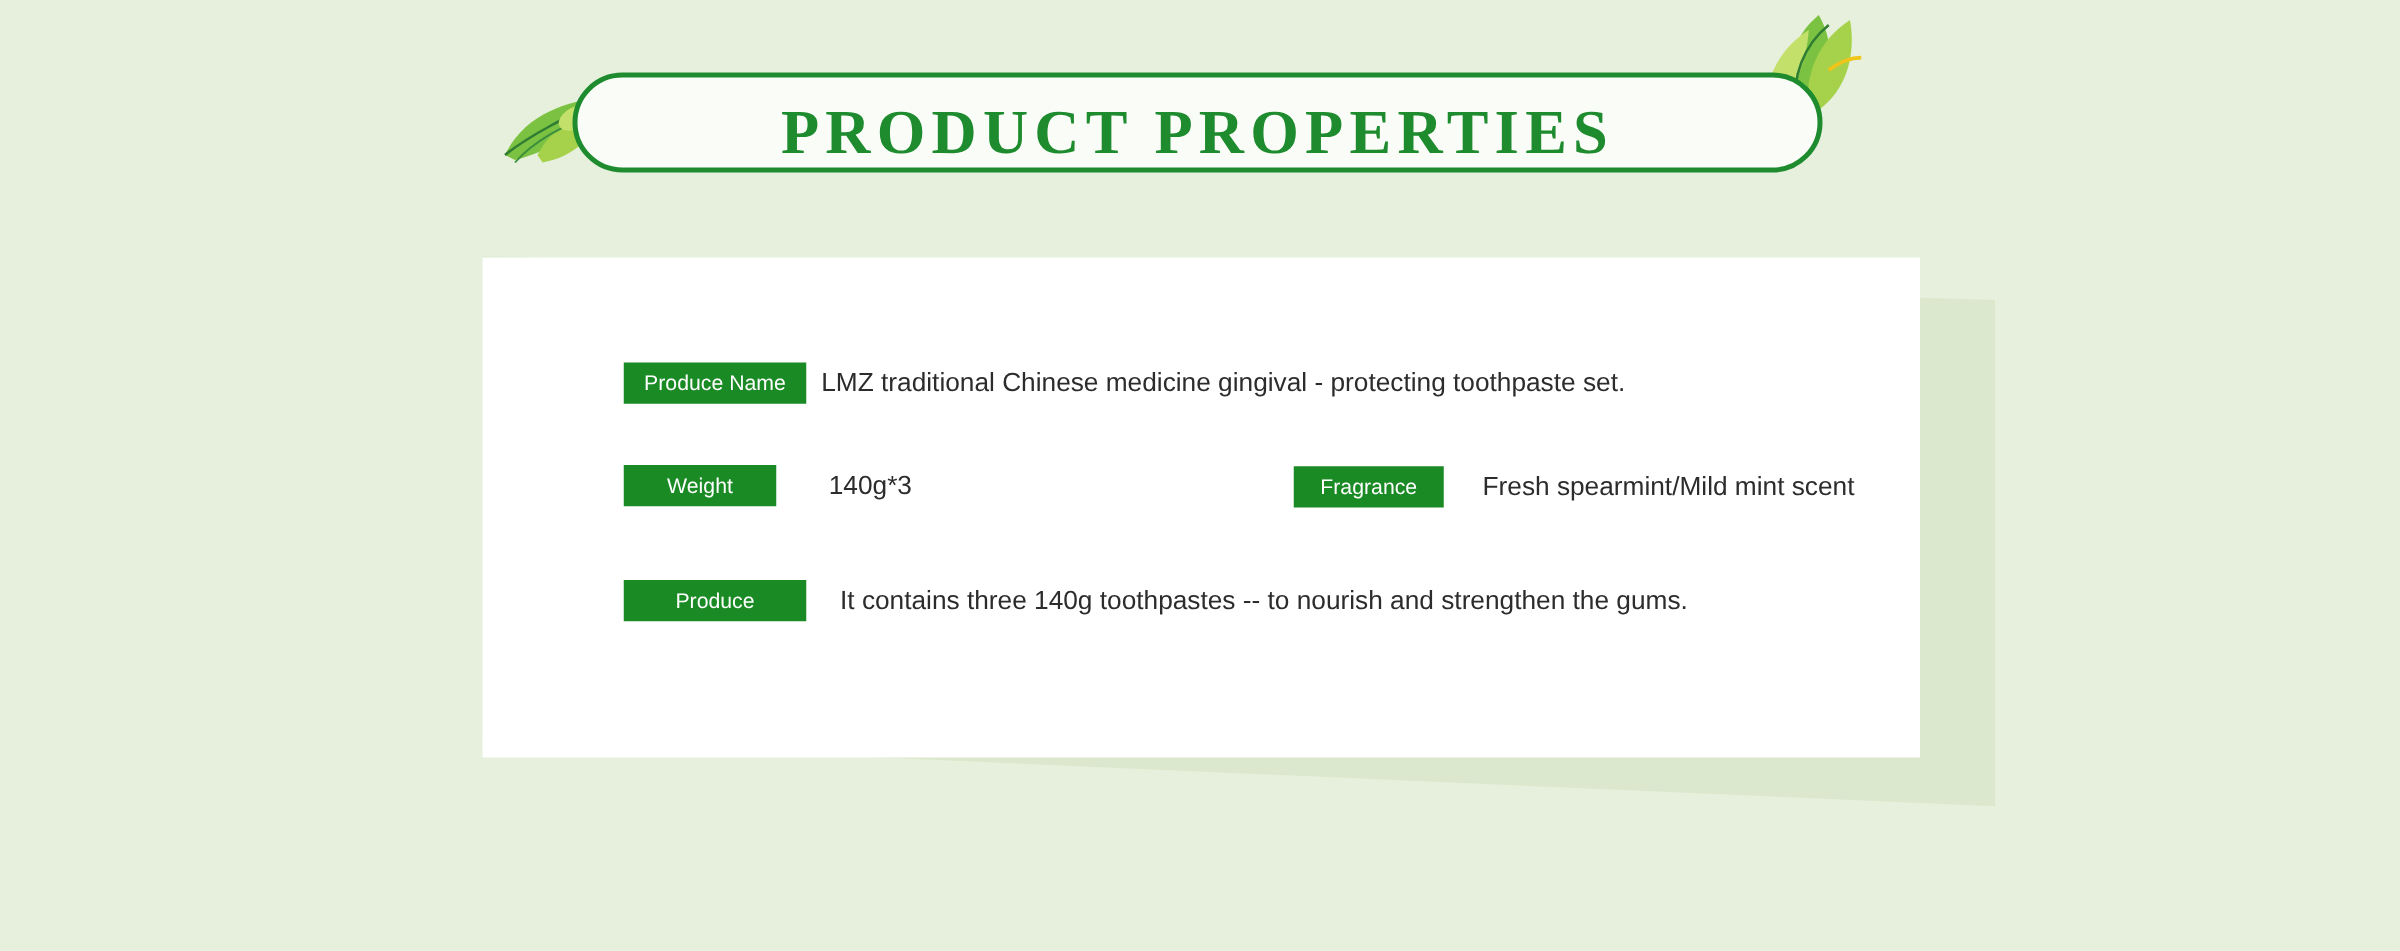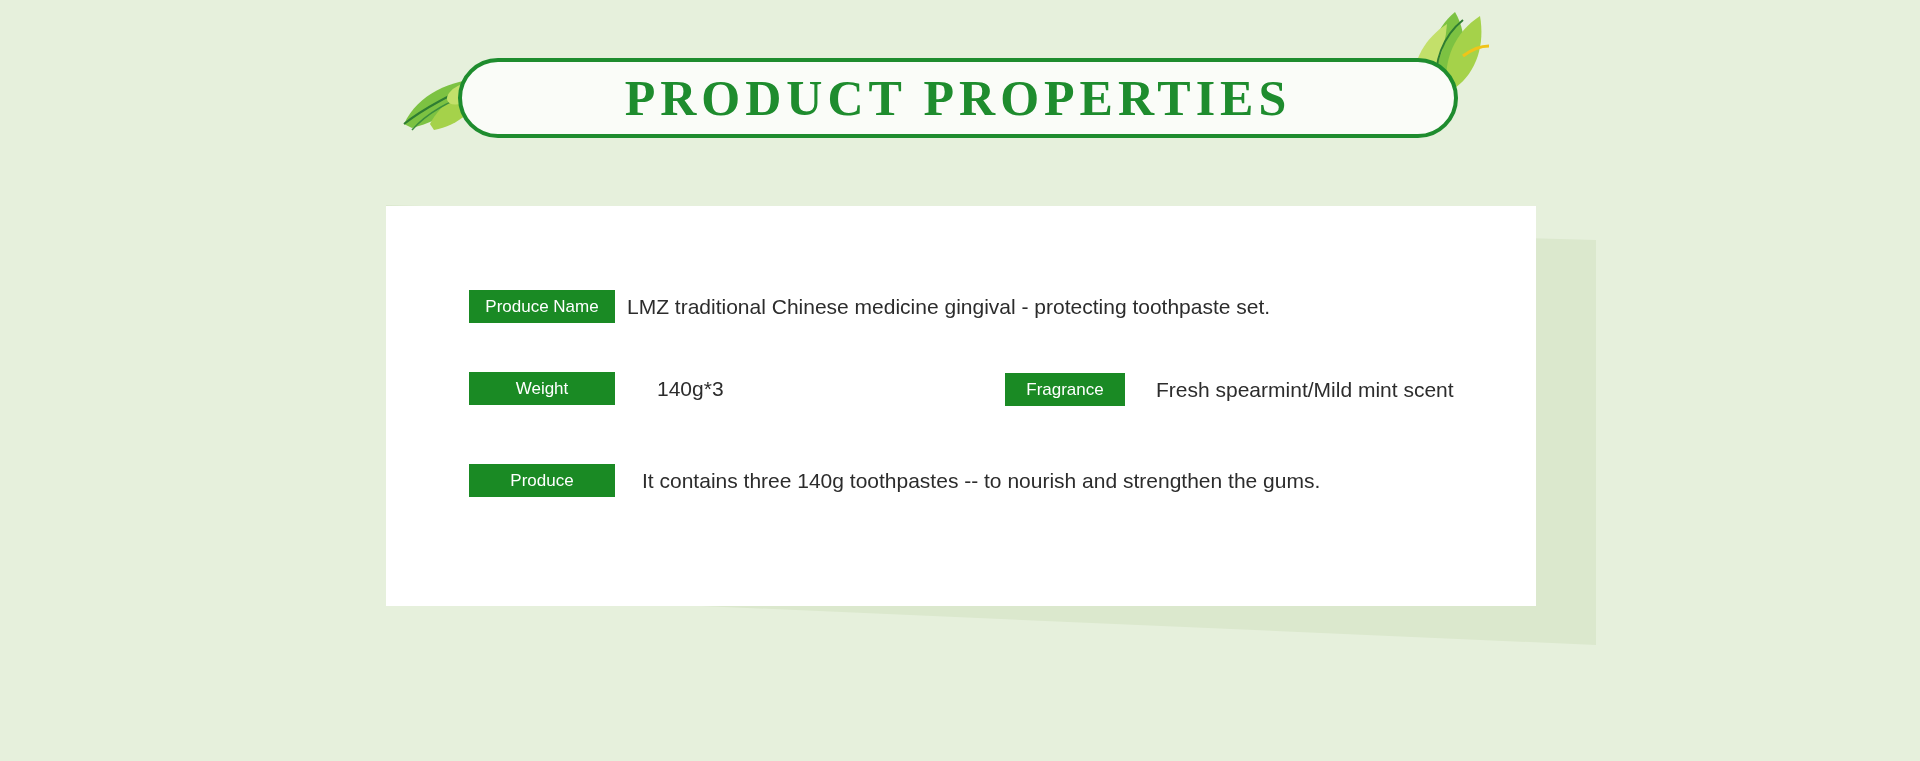--- a/index.html
+++ b/index.html
@@ -27,21 +27,21 @@
     position: absolute;
     left: 58px;
     top: 48px;
     width: 1000px;
     height: 80px;
     box-sizing: border-box;
     border: 4px solid #1e8c2e;
     border-radius: 42px;
     background: #fafcf8;
     display: flex;
-    align-items: center;
+    align-items: flex-end;
     justify-content: center;
   }
   .banner-title {
     color: #1e8c2e;
     font-family: "Liberation Serif", serif;
     font-size: 50px;
     font-weight: bold;
     letter-spacing: 5px;
     white-space: nowrap;
   }
@@ -88,35 +88,36 @@
     background: #1a8a24;
     color: #ffffff;
     font-size: 17px;
     text-align: center;
     display: flex;
     align-items: center;
     justify-content: center;
     height: 33px;
     box-sizing: border-box;
     white-space: nowrap;
+    margin-left: 30px;
   }
   .value {
     color: #2c2c2c;
     font-size: 21px;
     white-space: nowrap;
   }
 
   
   .row-name { left: 83px; top: 84px; }
   .row-name .tag { width: 146px; }
   .row-name .value { margin-left: 12px; }
 
   
   .row-weight { left: 83px; top: 166px; }
-  .row-weight .tag { width: 146px; }
+  .row-weight .tag { width: 122px; }
   .row-weight .value { margin-left: 42px; }
 
   
   .row-fragrance { left: 619px; top: 167px; }
   .row-fragrance .tag { width: 120px; }
   .row-fragrance .value { margin-left: 31px; }
 
   
   .row-efficacy { left: 83px; top: 258px; }
   .row-efficacy .tag { width: 146px; }

